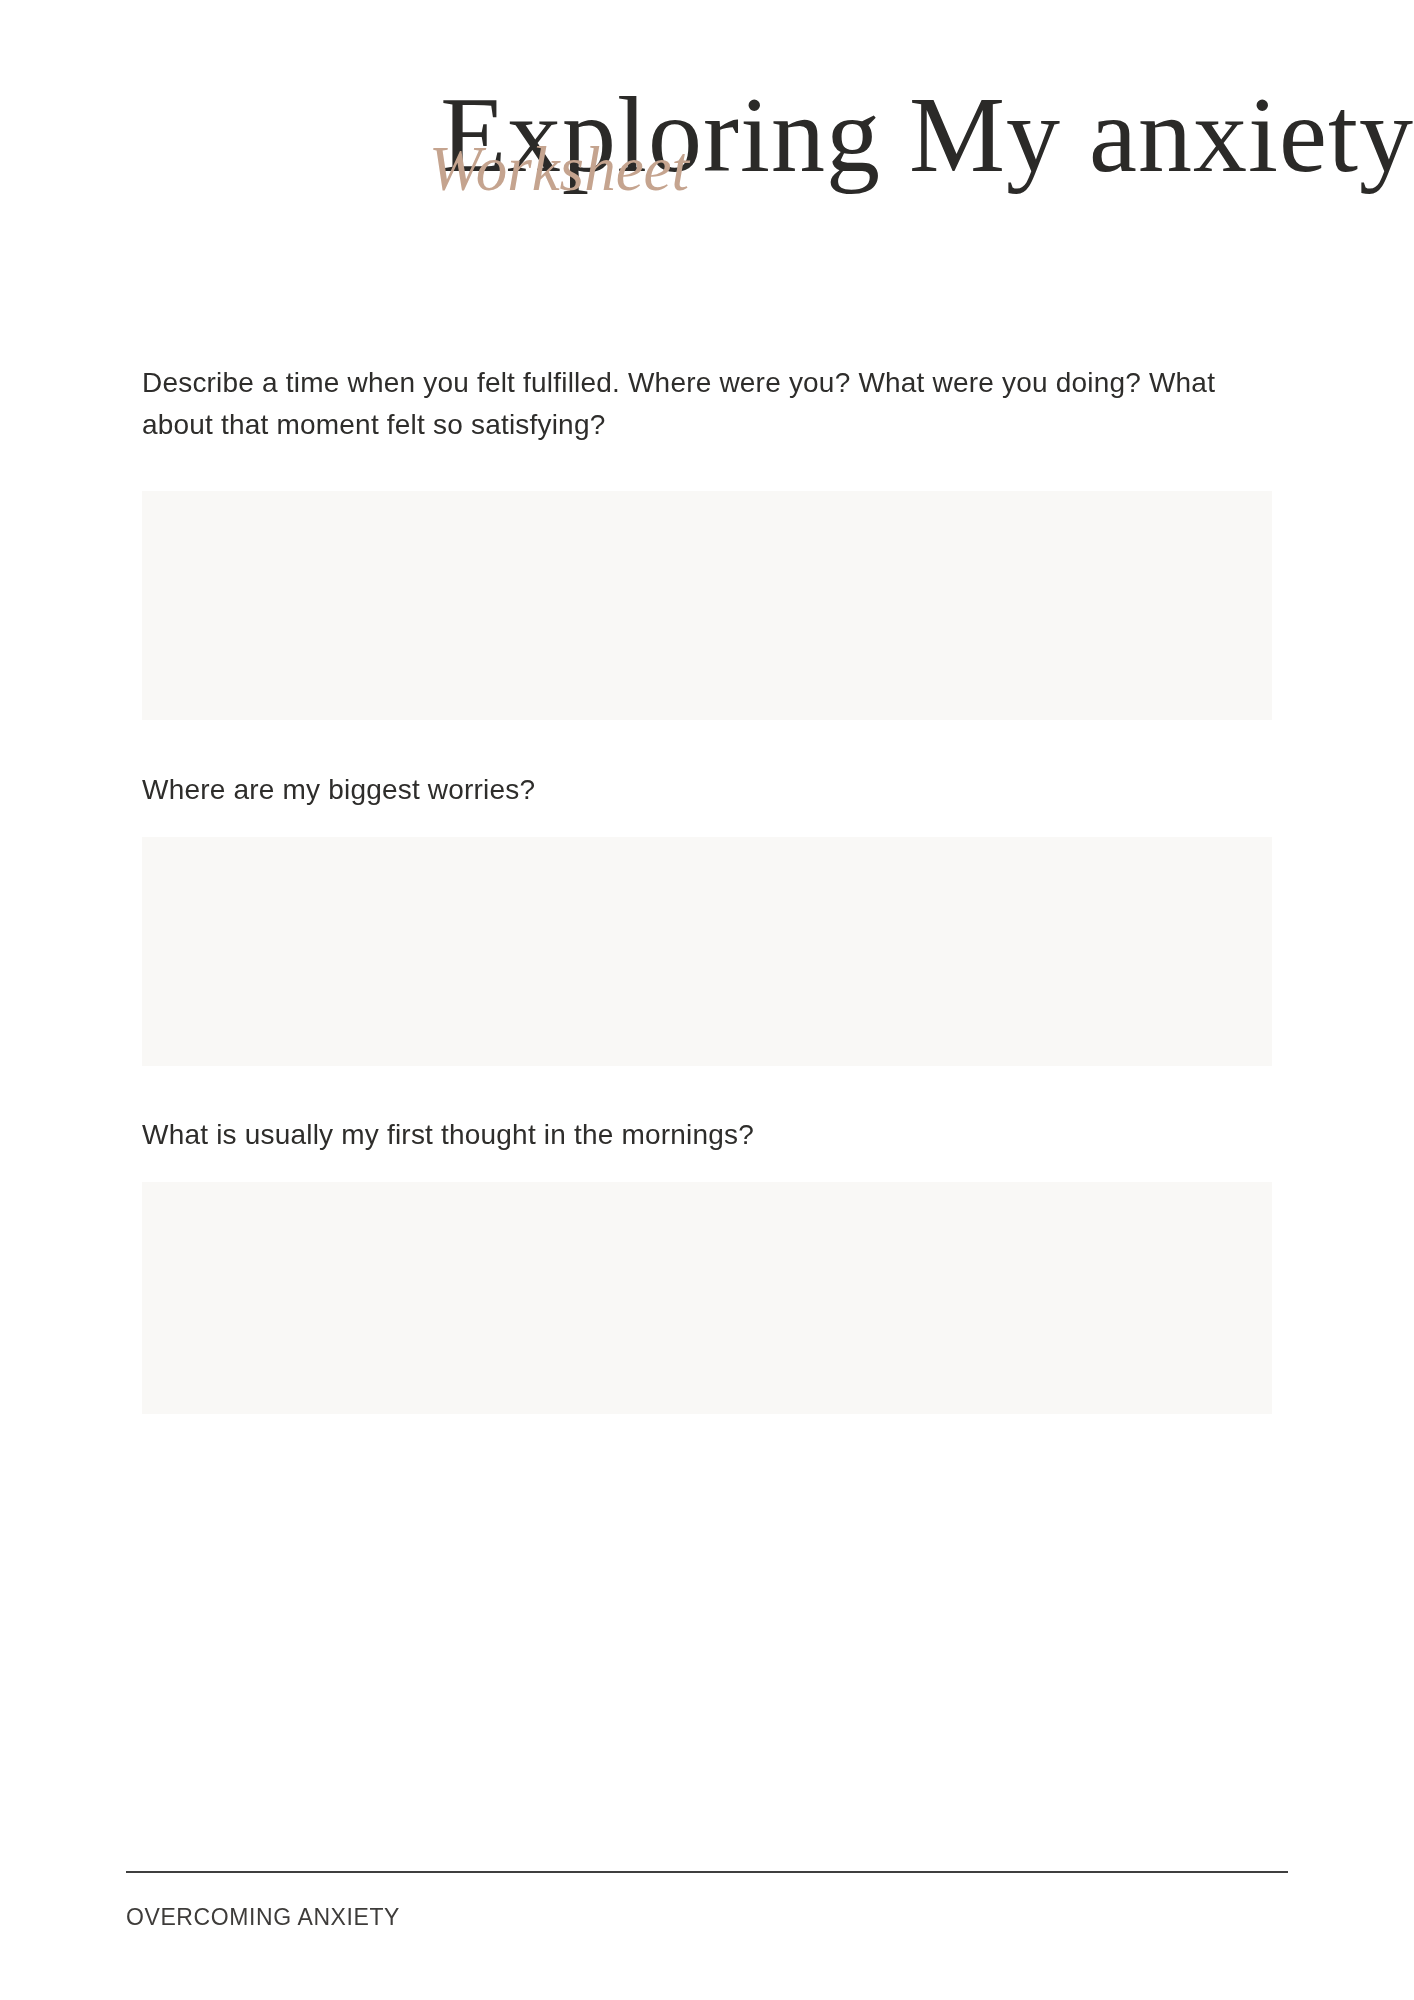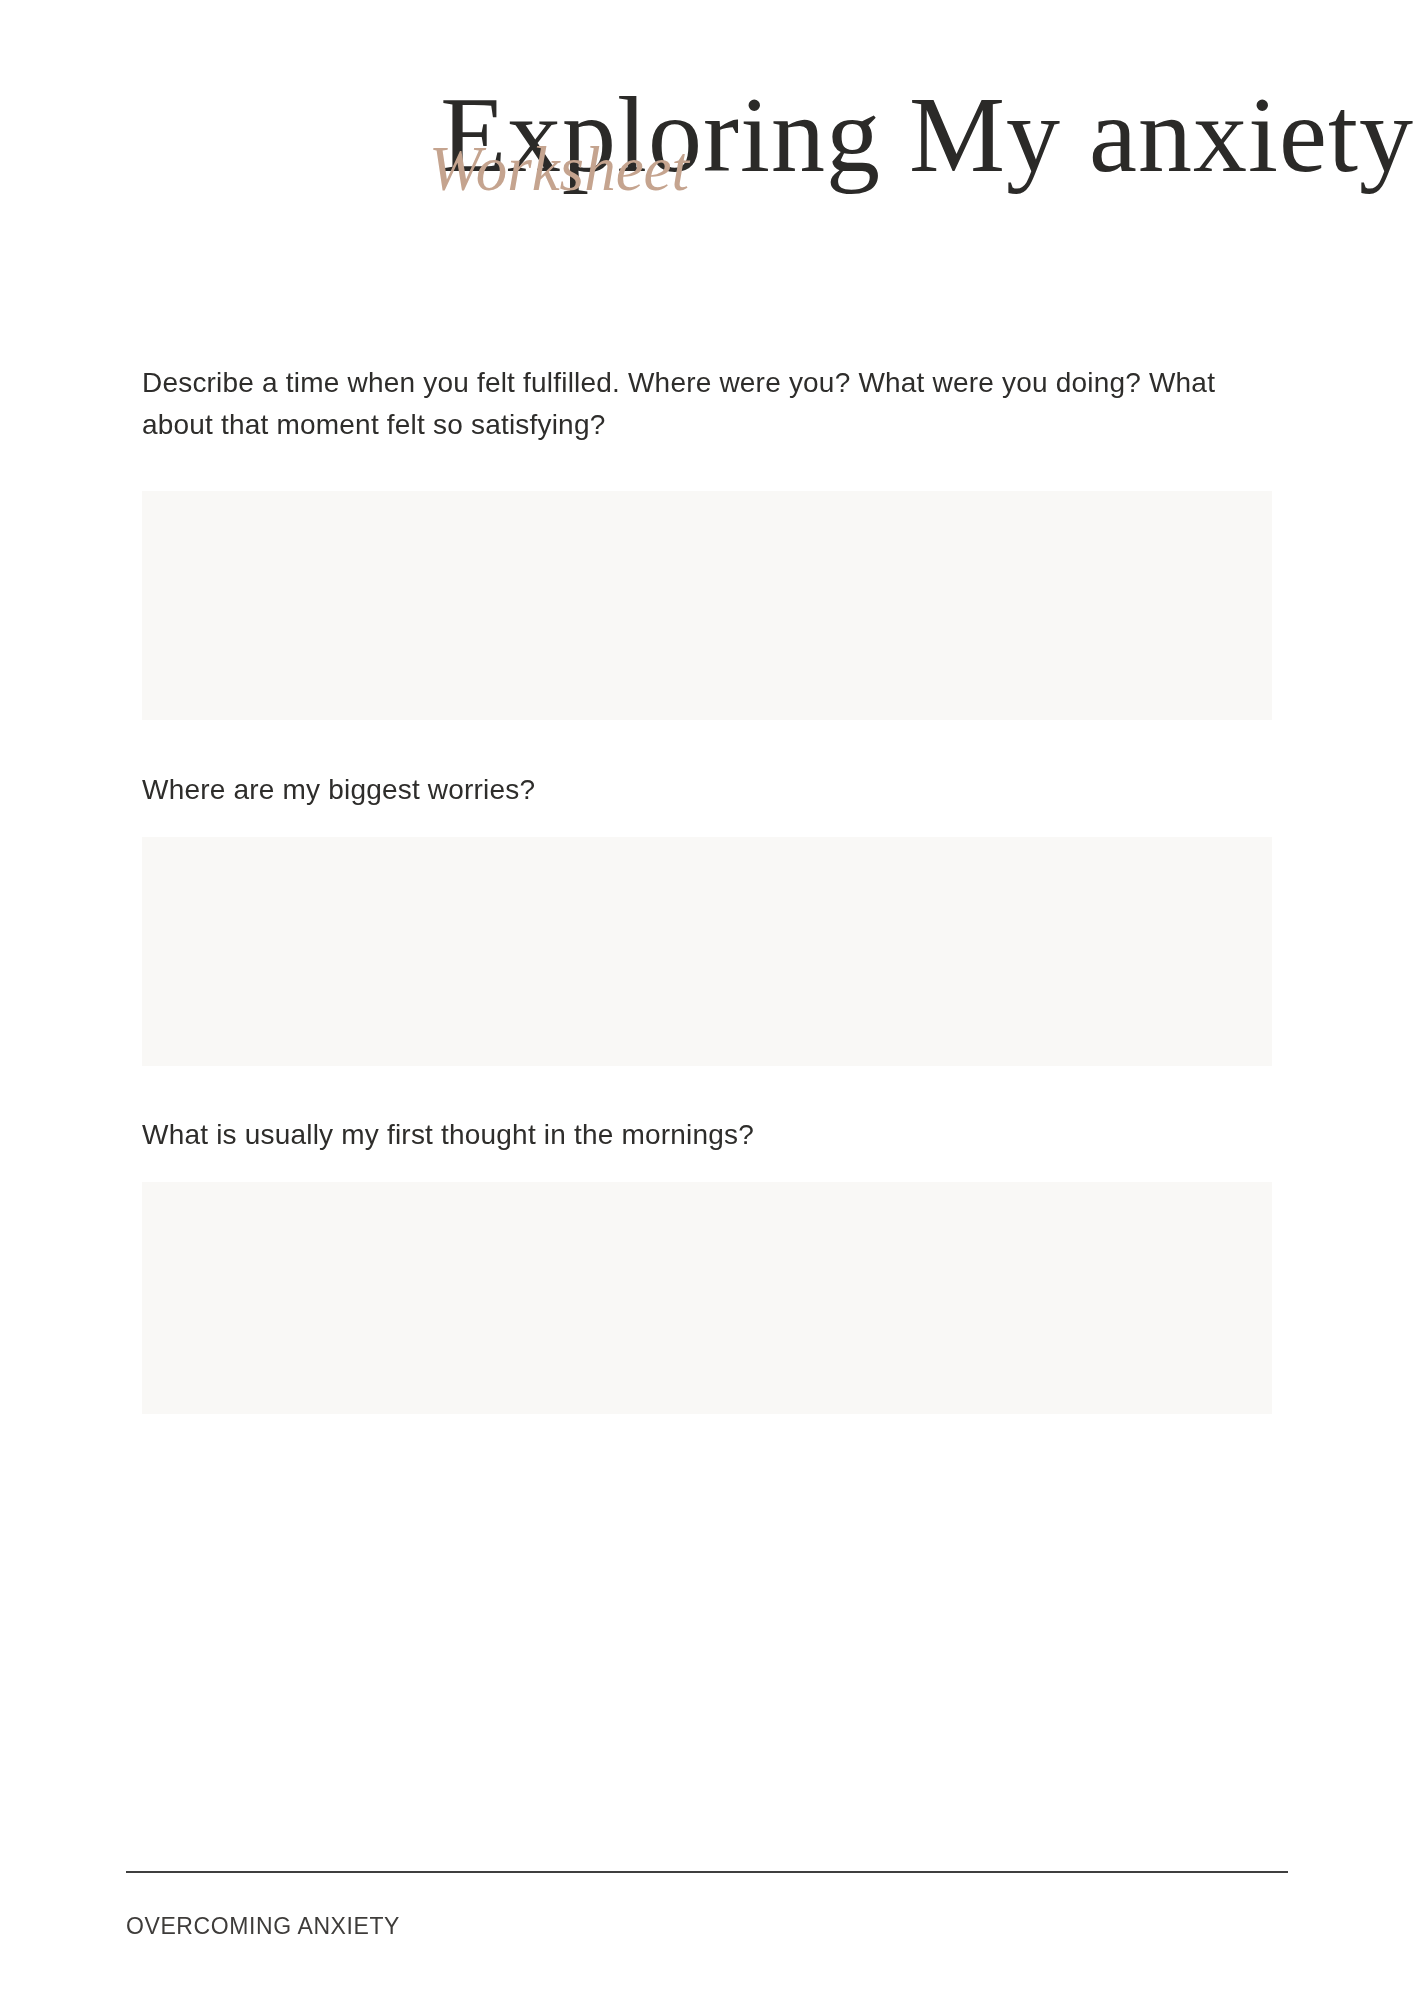--- a/index.html
+++ b/index.html
@@ -71,21 +71,21 @@
     left: 126px;
     top: 1871px;
     width: 1162px;
   }
   .footer-divider {
     width: 100%;
     height: 2px;
     background: #3f3f3f;
   }
   .footer-text {
-    margin-top: 40px;
+    margin-top: 31px;
     font-size: 23px;
     letter-spacing: 0.6px;
     color: #3e3c3a;
   }
 </style>
 </head>
 <body>
 
 <div class="page">
 

